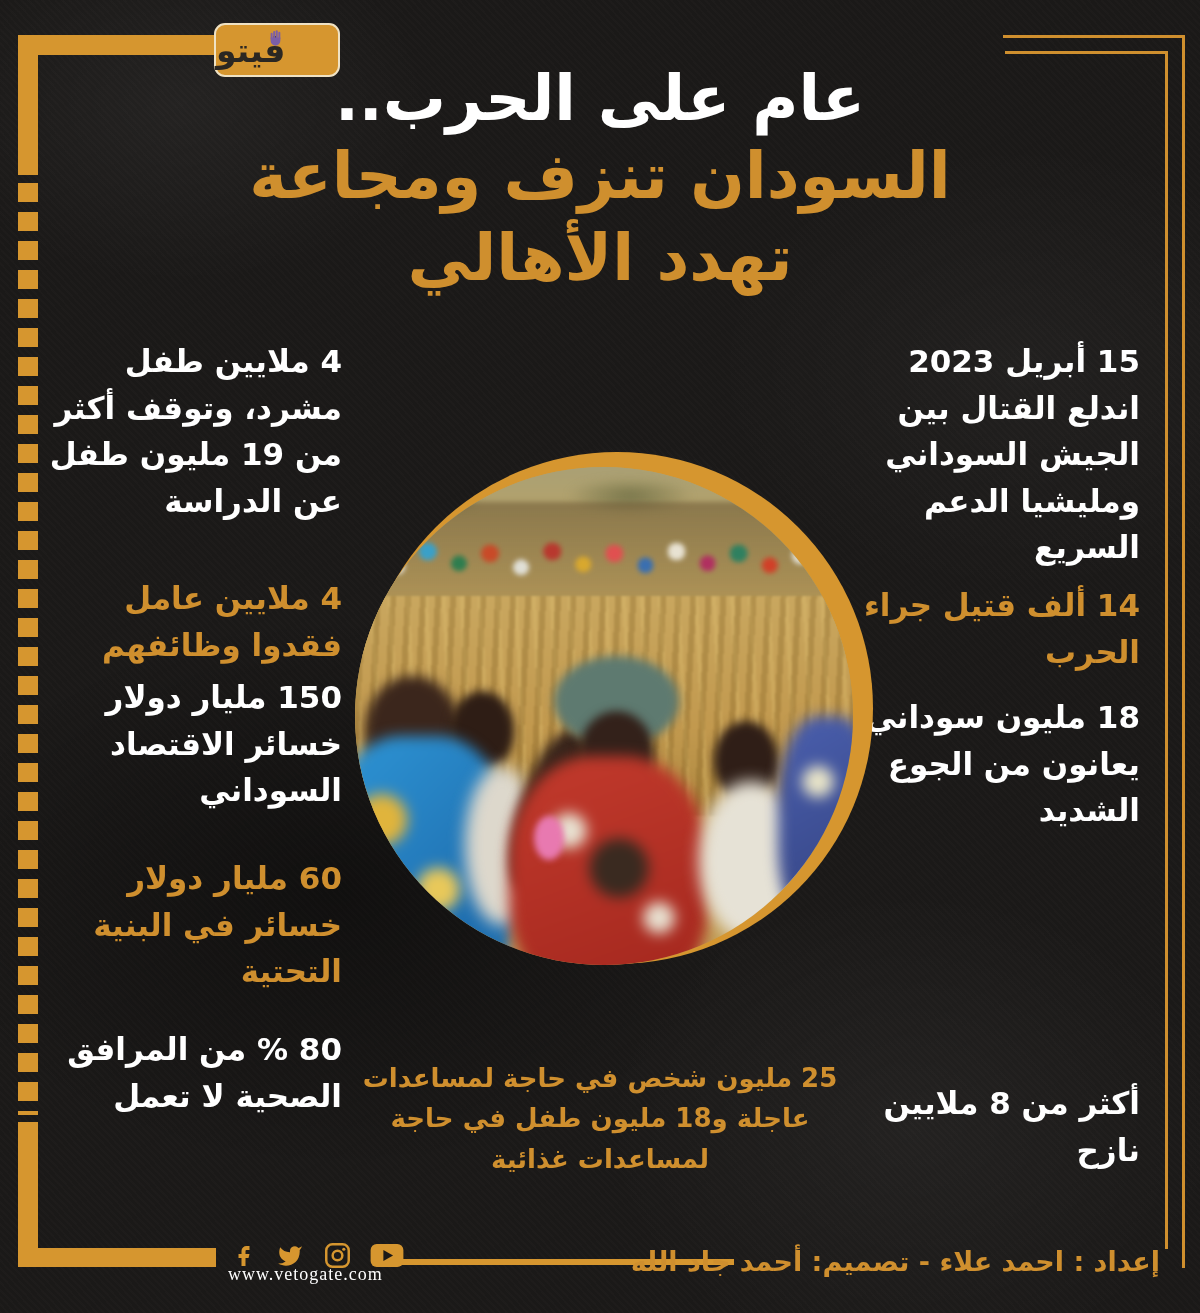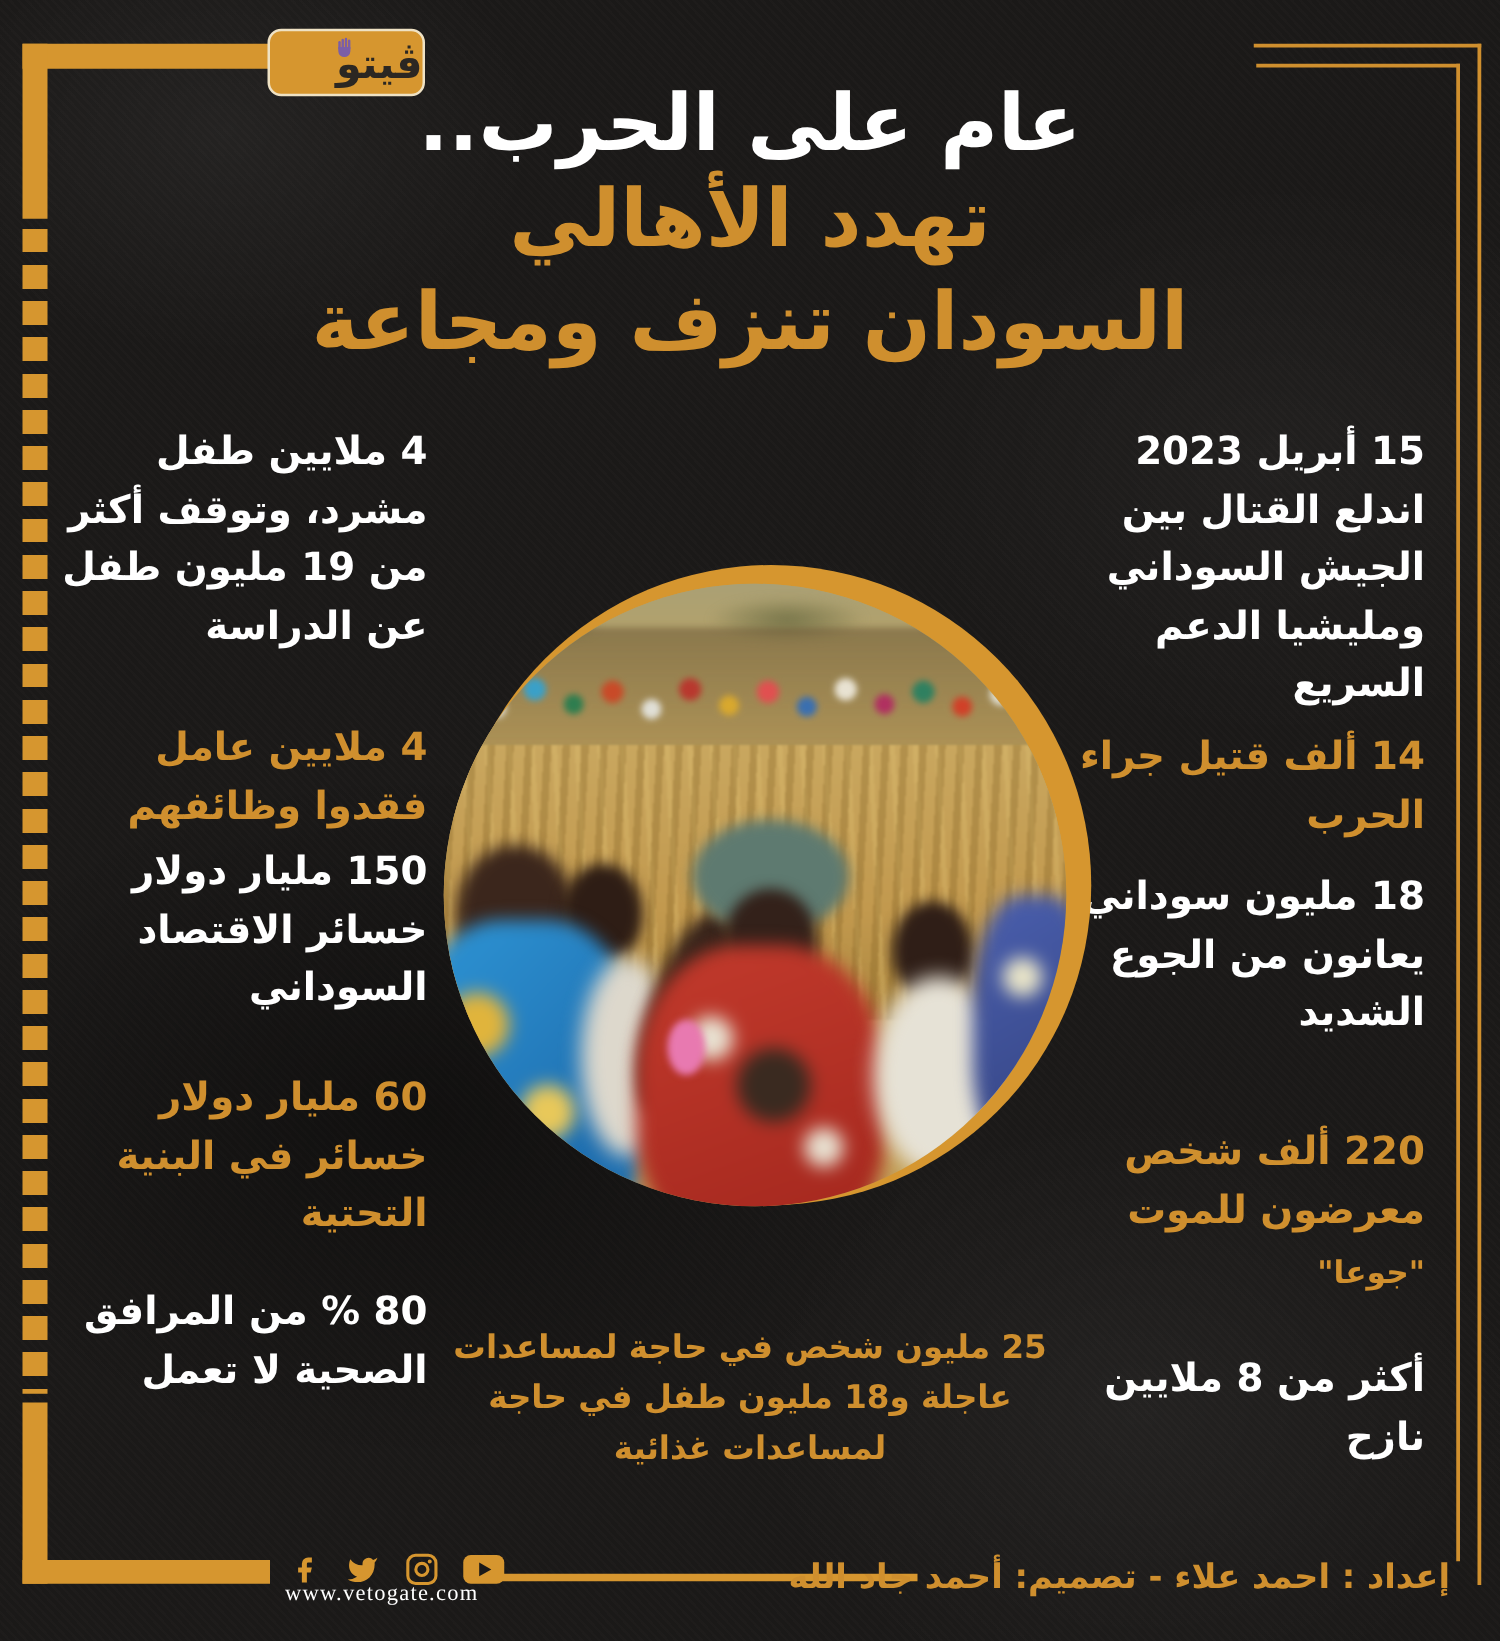--- a/index.html
+++ b/index.html
@@ -29,21 +29,21 @@
   .frame-bl-vert{left:18px;top:1122px;width:20px;height:145px;}
   .frame-bl-horiz{left:18px;top:1248px;width:198px;height:19px;}
   
   .thin{background:var(--gold,#cf8f2e);}
   .tr-outer-h{left:1003px;top:35px;width:182px;height:3px;}
   .tr-outer-v{left:1182px;top:35px;width:3px;height:1233px;}
   .tr-inner-h{left:1005px;top:51px;width:163px;height:3px;}
   .tr-inner-v{left:1165px;top:51px;width:3px;height:1198px;}
   
   .logo{left:214px;top:23px;width:122px;height:50px;background:var(--gold-bright,#d6962f);
-    border:2px solid #efe2c4;border-radius:11px;display:flex;align-items:center;justify-content:flex-end;}
+    border:2px solid #efe2c4;border-radius:11px;display:flex;align-items:center;justify-content:flex-start;}
   .logo-text{color:#2b2722;font-weight:bold;font-size:33px;line-height:1;direction:rtl;letter-spacing:1px;}
   .logo-hand{position:absolute;left:50%;top:4px;transform:translateX(-58%);}
   
   .title{left:120px;right:120px;top:62px;text-align:center;direction:rtl;}
   .title-white{color:#fff;font-size:63px;font-weight:bold;line-height:1.18;}
   .title-gold{color:var(--gold,#cf8f2e);font-size:64px;font-weight:bold;line-height:1.27;}
   
   .stat{position:absolute;font-weight:bold;font-size:31px;line-height:1.5;direction:rtl;text-align:right;}
   .c-white{color:#fff;}
   .c-gold{color:var(--gold,#cf8f2e);}
@@ -147,37 +147,33 @@
           <rect x="11.8" y="1.5" width="3.4" height="16.5" rx="1.7"></rect>
           <rect x="16.2" y="4" width="3.4" height="14" rx="1.7"></rect>
           <path d="M3 14h16.6v6a8.3 8.3 0 0 1-8.3 8 8.3 8.3 0 0 1-8.3-8z"></path>
         </g>
       </svg>
     </span>
   </div>
 
   <div class="abs title">
     <div class="title-white">عام على الحرب..</div>
+    <div class="title-gold">السودان تنزف ومجاعة</div>
     <div class="title-gold">تهدد الأهالي</div>
-    <div class="title-gold">السودان تنزف ومجاعة</div>
   </div>
 
   <div class="stat col-left c-white" style="top:338px;">4 ملايين طفل مشرد، وتوقف أكثر من 19 مليون طفل عن الدراسة</div>
   <div class="stat col-left c-gold" style="top:575px;">4 ملايين عامل فقدوا وظائفهم</div>
   <div class="stat col-left c-white" style="top:674px;">150 مليار دولار خسائر الاقتصاد السوداني</div>
   <div class="stat col-left c-gold" style="top:855px;">60 مليار دولار خسائر في البنية التحتية</div>
   <div class="stat col-left c-white" style="top:1026px;">80 % من المرافق الصحية لا تعمل</div>
 
   <div class="stat col-right c-white" style="top:338px;">15 أبريل 2023 اندلع القتال بين الجيش السوداني ومليشيا الدعم السريع</div>
   <div class="stat col-right c-gold" style="top:582px;">14 ألف قتيل جراء الحرب</div>
   <div class="stat col-right c-white" style="top:694px;">18 مليون سوداني يعانون من الجوع الشديد</div>
-  <div class="stat col-right c-gold" style="top:898px;">
-    <div>220 ألف شخص معرضون للموت</div>
-    <div class="stat-sub">"جوعا"</div>
-  </div>
   <div class="stat col-right c-white" style="top:1080px;">أكثر من 8 ملايين نازح</div>
 
   <div class="abs gold-ring"></div>
   <div class="abs photo">
     <div class="ph-top"></div>
     <div class="ph-trees"></div>
     <div class="ph-crowd"></div>
     <div class="ph-grass"></div>
     <div class="fg fg-lwoman-head"></div>
     <div class="fg fg-lbaby-head"></div>

